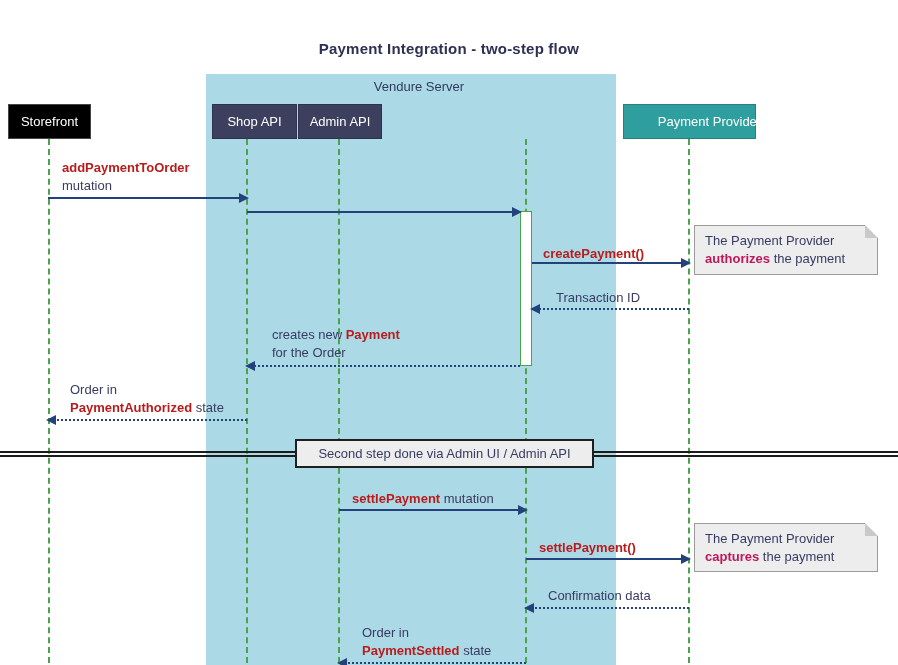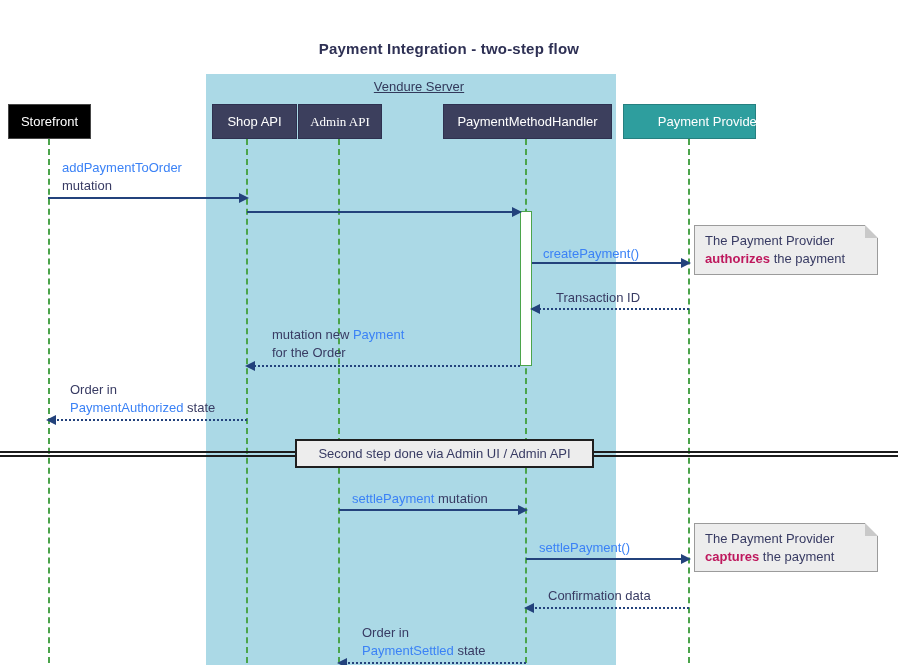--- a/index.html
+++ b/index.html
@@ -6,42 +6,42 @@
   html,body { background:#ffffff; }
   body { font-family:"Liberation Sans","DejaVu Sans",sans-serif; }
   .canvas { position:relative; width:898px; height:665px; background:#ffffff; overflow:hidden;margin-top:28px; }
 
   .title { position:absolute; left:0; top:12px; width:898px; text-align:center;
            font-size:15px; font-weight:bold; color:#2e3054; letter-spacing:.2px; }
 
   .frame { position:absolute; left:206px; top:46px; width:410px; height:602px;
            background:#abd9e6; }
   .frame-label { position:absolute; left:206px; top:51px; width:426px; text-align:center;
-                 font-size:13px; color:#32395b;text-decoration:underline; }
+                 font-size:13px; color:#32395b; }
 
   .lifeline { position:absolute; width:0; border-left:2px dashed #4ba44b; top:111px; height:544px; }
 
   .participant { position:absolute; top:76px; height:35px; color:#ffffff; font-size:13px;
                  display:flex; align-items:center; justify-content:center; white-space:nowrap; }
   .p-navy { background:#3c3f5d; border:1px solid #2e3150; }
   .p-gray { background:#000000; border:1px solid #464646; }
   .p-teal { background:#2e9e9e; border:1px solid #268080; }
 
   .activation { position:absolute; left:520px; top:183px; width:12px; height:155px;
                 background:#ffffff; border:1px solid #4ba44b; }
 
   .arrow { position:absolute; height:0; }
   .arrow.solid  { border-top:2px solid #23427c; }
   .arrow.dotted { border-top:2px dotted #23427c; }
   .head { position:absolute; width:0; height:0; top:-6px; }
   .head-right { right:-2px; border-top:5px solid transparent; border-bottom:5px solid transparent; border-left:10px solid #23427c; }
   .head-left  { left:-2px;  border-top:5px solid transparent; border-bottom:5px solid transparent; border-right:10px solid #23427c; }
 
   .msg { position:absolute; font-size:13px; color:#383b63; line-height:18px; white-space:nowrap; }
-  .msg b { font-weight:normal; color:#3b82f6; }
+  .msg b { font-weight:bold; color:#b91c1c; }
 
   .divider-line { position:absolute; left:0; width:898px; height:2px; background:#1c1c1c; }
   .divider-box { position:absolute; left:295px; top:411px; width:299px; height:29px;
                  background:#ededed; border:2px solid #1f1f1f;
                  display:flex; align-items:center; justify-content:center;
                  font-size:13px; color:#383b63; white-space:nowrap; }
 
   .note { position:absolute; left:694px; width:184px; background:#ededed; border:1px solid #9b9b9b;
           font-size:13px; color:#383b63; line-height:18px; padding:6px 10px 6px 10px; }
   .note b { font-weight:bold; color:#be185d; }
@@ -66,25 +66,22 @@
 
   <div class="divider-line" style="top:423px;"></div>
   <div class="divider-line" style="top:427px;"></div>
 
   <div class="participant p-gray" style="left:8px;   width:83px;">
       <span>Storefront</span>
     </div>
   <div class="participant p-navy" style="left:212px; width:85px;">
       <span>Shop API</span>
     </div>
-  <div class="participant p-navy" style="left:298px; width:84px;font-family:Liberation Serif, serif;">
+  <div class="participant p-navy" style="left:298px; width:84px;">
       <span>Admin API</span>
-    </div>
-  <div class="participant p-navy" style="left:443px; width:169px;">
-      <span>PaymentMethodHandler</span>
     </div>
   <div class="participant p-teal" style="left:623px; width:133px;padding-left:40px;">
       <span>Payment Provider</span>
     </div>
 
   <div class="activation"></div>
 
   <div class="msg" style="left:62px; top:131px;">
     <b>addPaymentToOrder</b><br>
     <span>mutation</span>
@@ -111,21 +108,21 @@
   </div>
 
   <div class="msg" style="left:556px; top:261px;">
     <span>Transaction ID</span>
   </div>
   <div class="arrow dotted" style="left:532px; top:280px; width:157px;">
       <span class="head head-left"></span>
     </div>
 
   <div class="msg" style="left:272px; top:298px;">
-    <span>mutation new </span><b>Payment</b><br>
+    <span>creates new </span><b>Payment</b><br>
     <span>for the Order</span>
   </div>
   <div class="arrow dotted" style="left:247px; top:337px; width:273px;">
       <span class="head head-left"></span>
     </div>
 
   <div class="msg" style="left:70px; top:353px;">
     <span>Order in</span><br>
     <b>PaymentAuthorized</b><span> state</span>
   </div>

